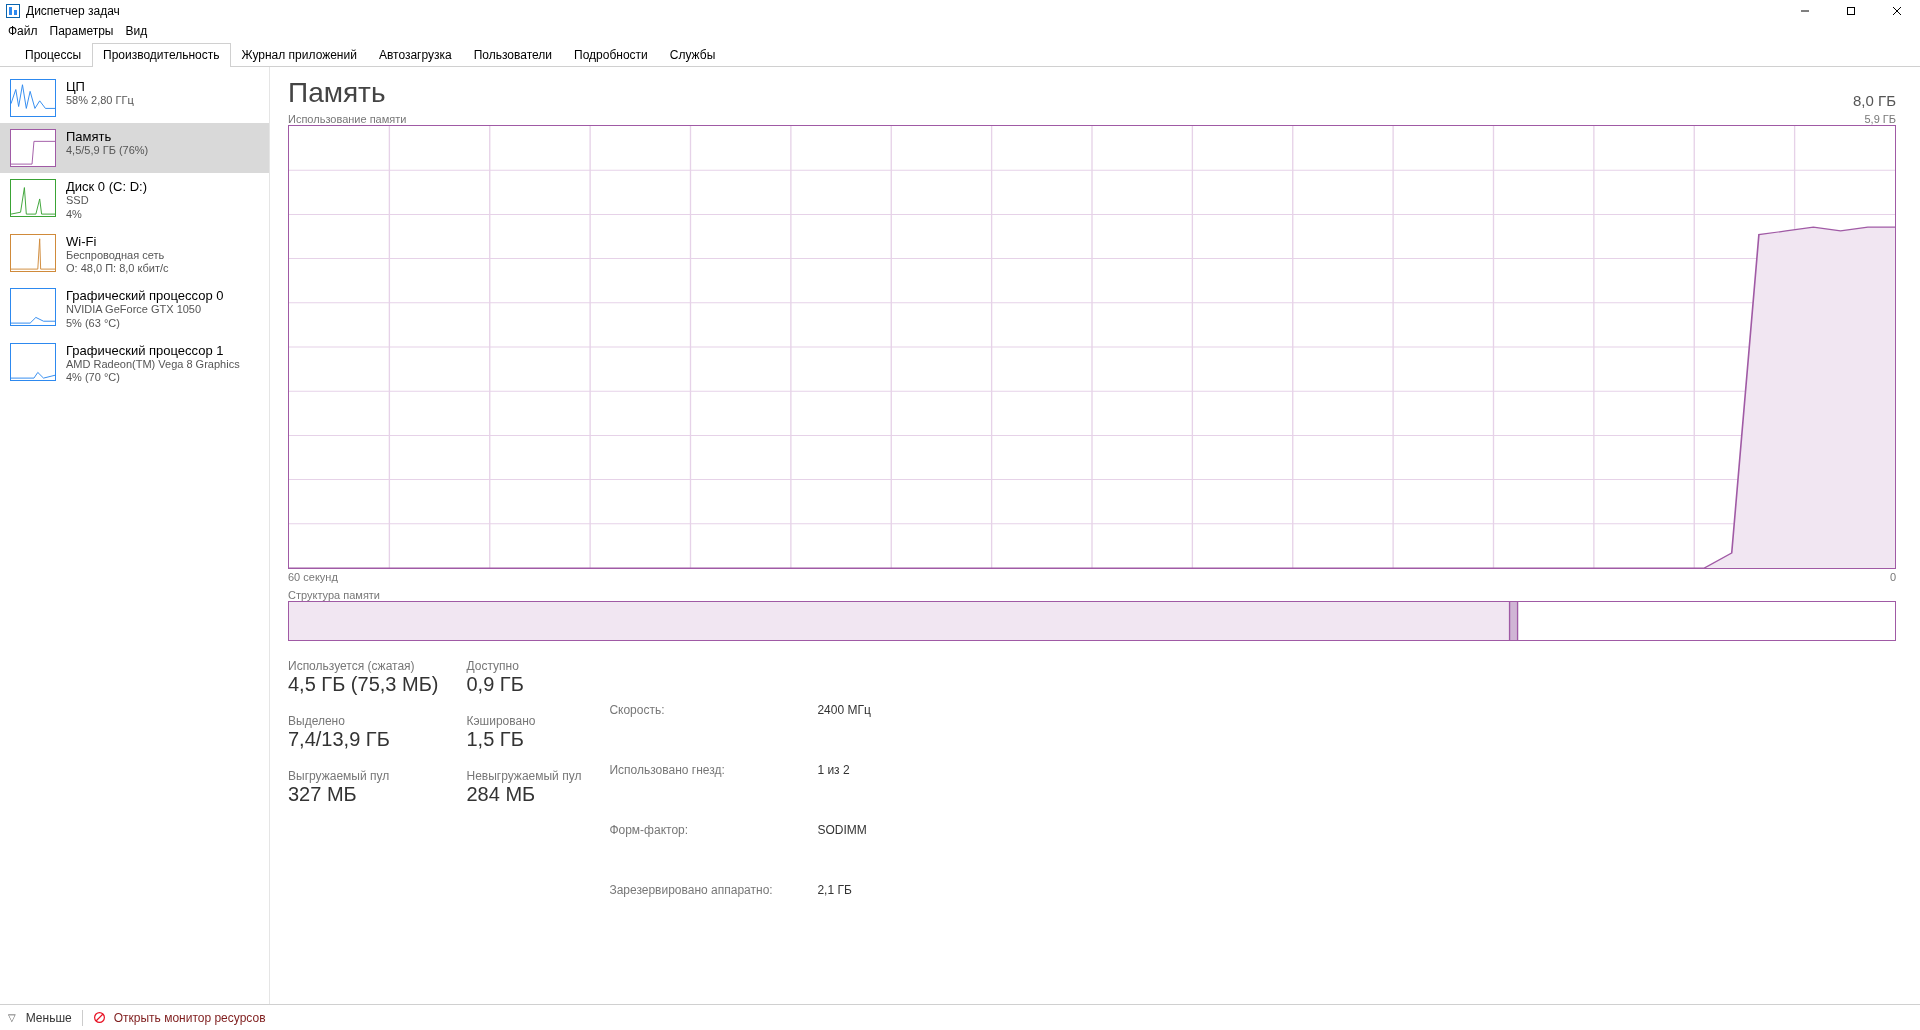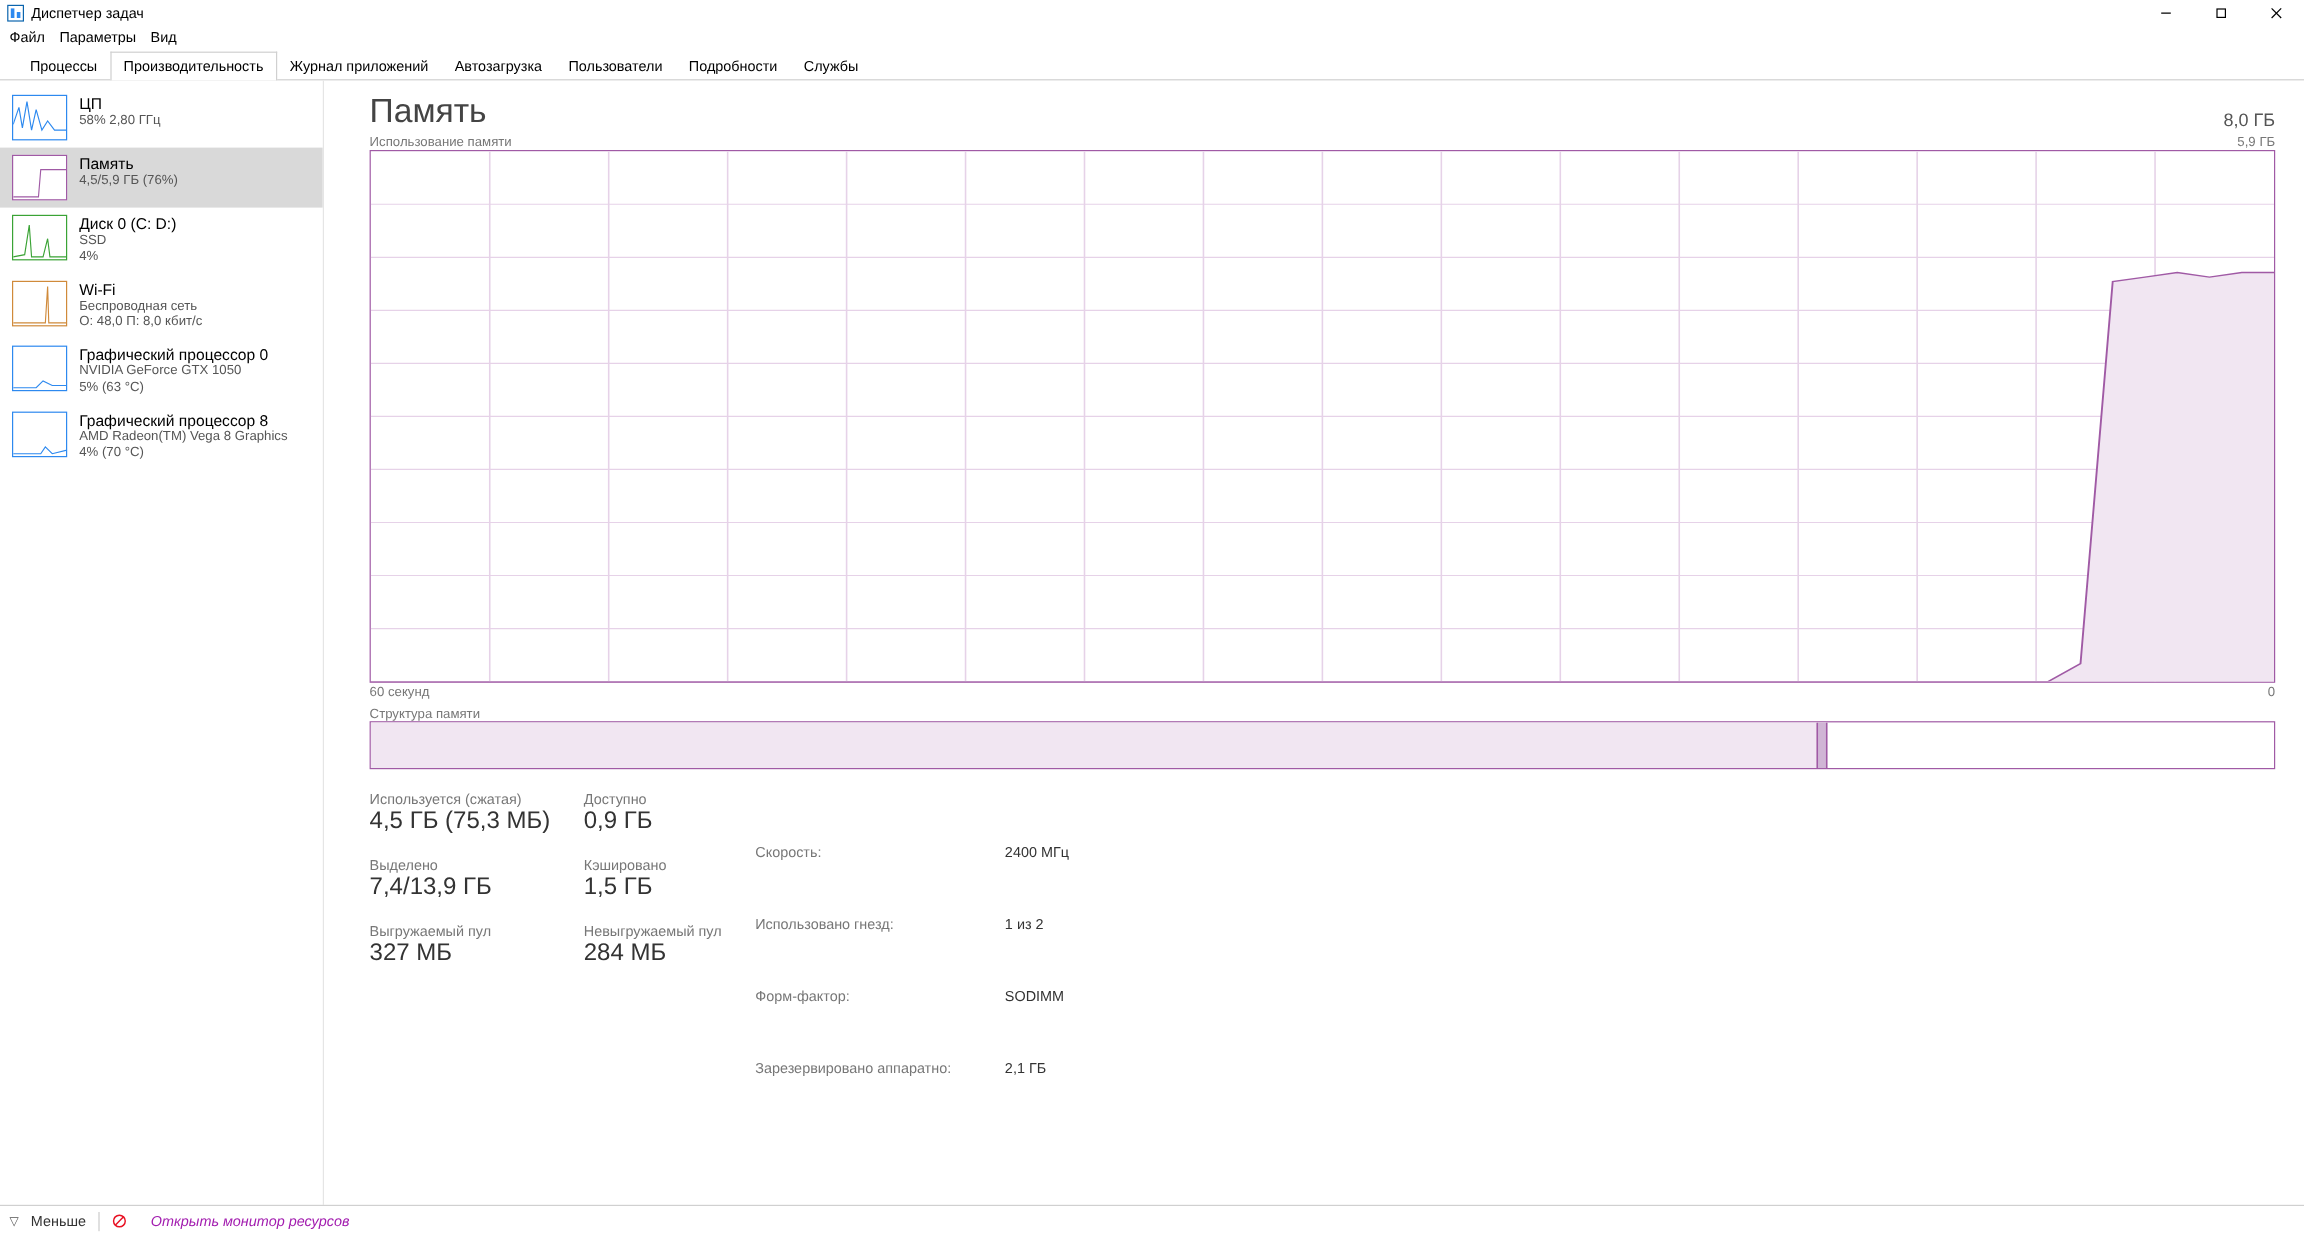--- a/index.html
+++ b/index.html
@@ -20,21 +20,21 @@
   
   .menubar { display: flex; gap: 12px; padding: 2px 8px 4px; font-size: 12px; }
   .menubar span { cursor: default; }
 
   
   .tabs { display: flex; border-bottom: 1px solid #d0d0d0; padding-left: 14px; }
   .tab { padding: 4px 10px 5px; border: 1px solid transparent; border-bottom: none; font-size: 12px; cursor: default; position: relative; top: 1px; }
   .tab.active { border-color: #d0d0d0; background: #fff; }
 
   
-  .body { flex: 1 1 auto; display: flex; min-height: 0; gap: 20px; }
+  .body { flex: 1 1 auto; display: flex; min-height: 0; }
 
   
   .sidebar { width: 270px; border-right: 1px solid #e5e5e5; padding-top: 6px; overflow: hidden; }
   .side-item { display: flex; gap: 10px; padding: 6px 10px; cursor: default; }
   .side-item.selected { background: #d9d9d9; }
   .thumb { width: 46px; height: 38px; border: 1px solid; background: #fff; position: relative; flex: 0 0 auto; }
   .thumb.cpu   { border-color: #2d89ef; }
   .thumb.mem   { border-color: #a05aa5; }
   .thumb.disk  { border-color: #3aa335; }
   .thumb.wifi  { border-color: #d08a3a; }
@@ -64,21 +64,21 @@
   .kv-table { font-size: 12px; color: #777; }
   .kv-table .row { display: flex; gap: 8px; line-height: 1.5; margin-top: 42px; }
   .kv-table .k { min-width: 200px; }
   .kv-table .v { color: #333; }
 
   
   .footer { border-top: 1px solid #d0d0d0; height: 26px; display: flex; align-items: center; padding: 0 8px; gap: 10px; font-size: 12px; }
   .footer .chev { font-size: 10px; color: #555; }
   .footer .less { color: #333; }
   .footer .sep { width: 1px; height: 16px; background: #ccc; }
-  .footer .link { color: #a21caf; display: flex; align-items: center; gap: 20px; font-style: italic; }
+  .footer .link { color: #7f1d1d; display: flex; align-items: center; gap: 8px; }
   .footer .link svg { width: 13px; height: 13px; }
 </style>
 </head>
 <body>
 
 <div class="titlebar">
   <span class="icon"></span>
   <span class="title">Диспетчер задач</span>
   <div class="winbtns">
     <div class="winbtn">
@@ -183,21 +183,21 @@
       </div>
     </div>
 
     <div class="side-item">
       <div class="thumb gpu1">
         <svg viewBox="0 0 46 38" preserveAspectRatio="none">
             <polyline points="0,36 24,36 28,30 34,36 46,33" fill="none" stroke="#2d89ef" stroke-width="1"></polyline>
           </svg>
       </div>
       <div class="side-text">
-        <div class="t1">Графический процессор 8</div>
+        <div class="t1">Графический процессор 1</div>
         <div class="t2">AMD Radeon(TM) Vega 8 Graphics</div>
         <div class="t3">4%  (70 °C)</div>
       </div>
     </div>
 
   </div>
 
   <div class="main">
     <div class="hdr">
       <h1>Память</h1>

